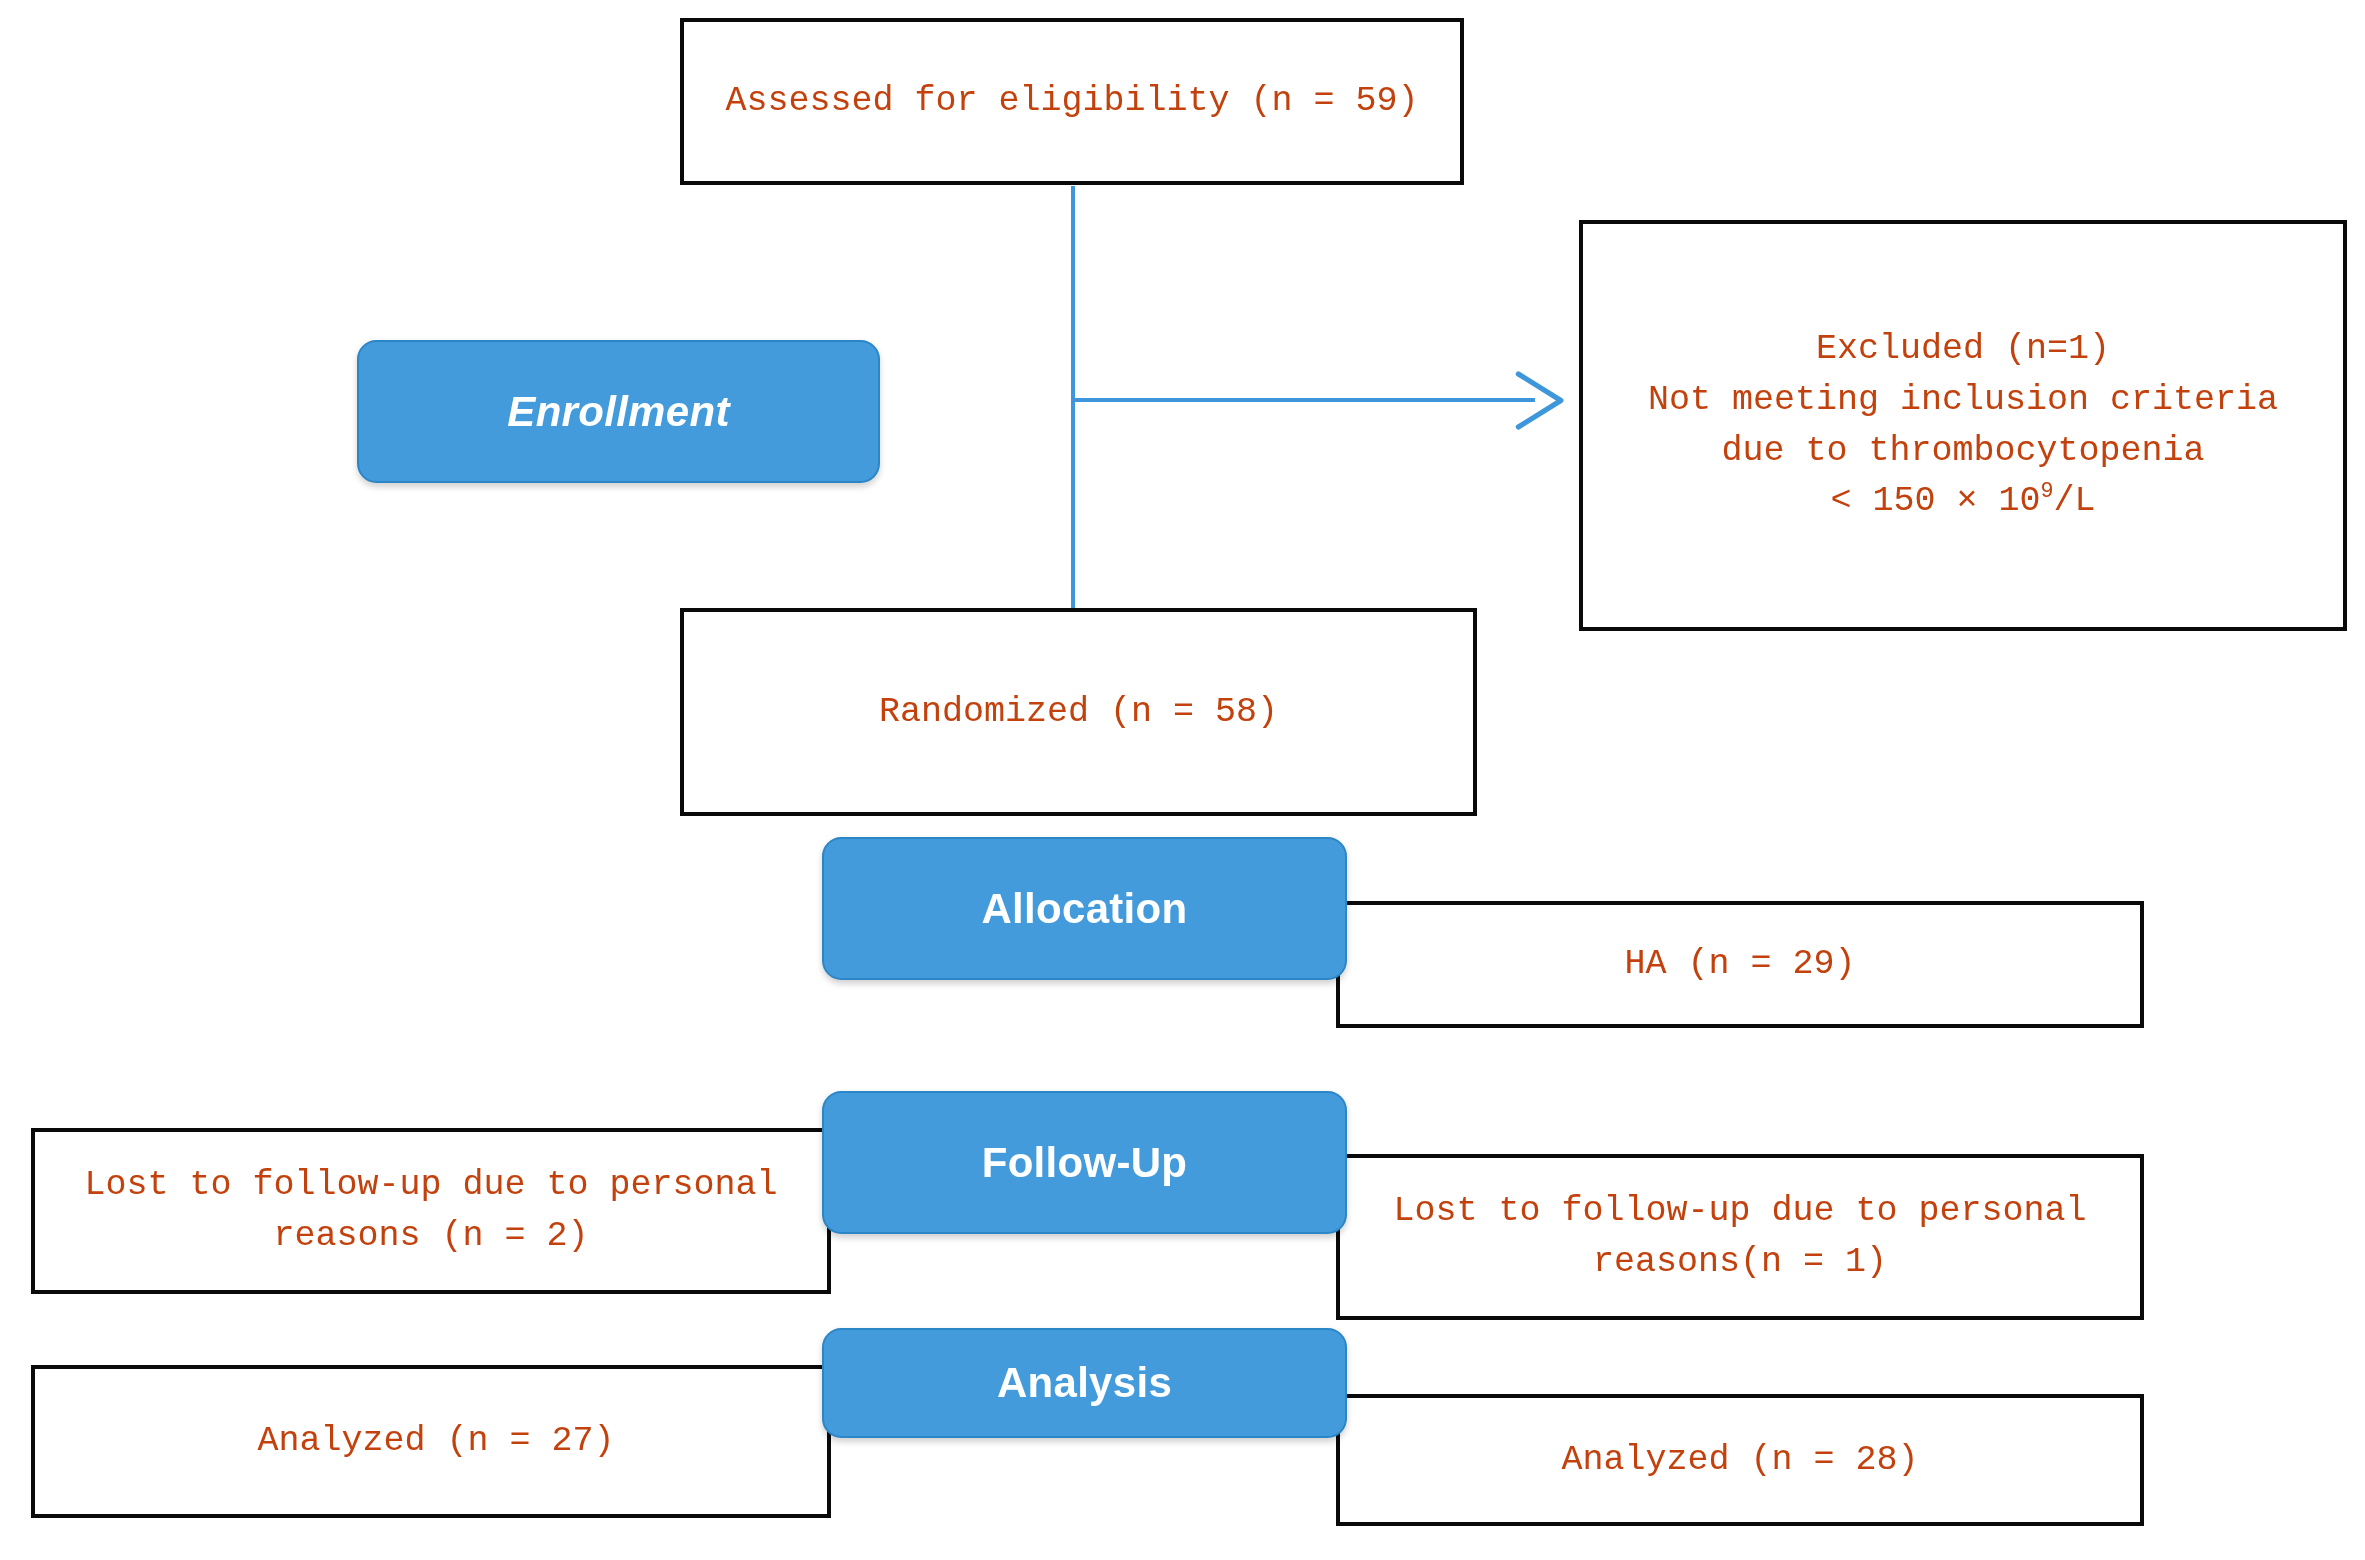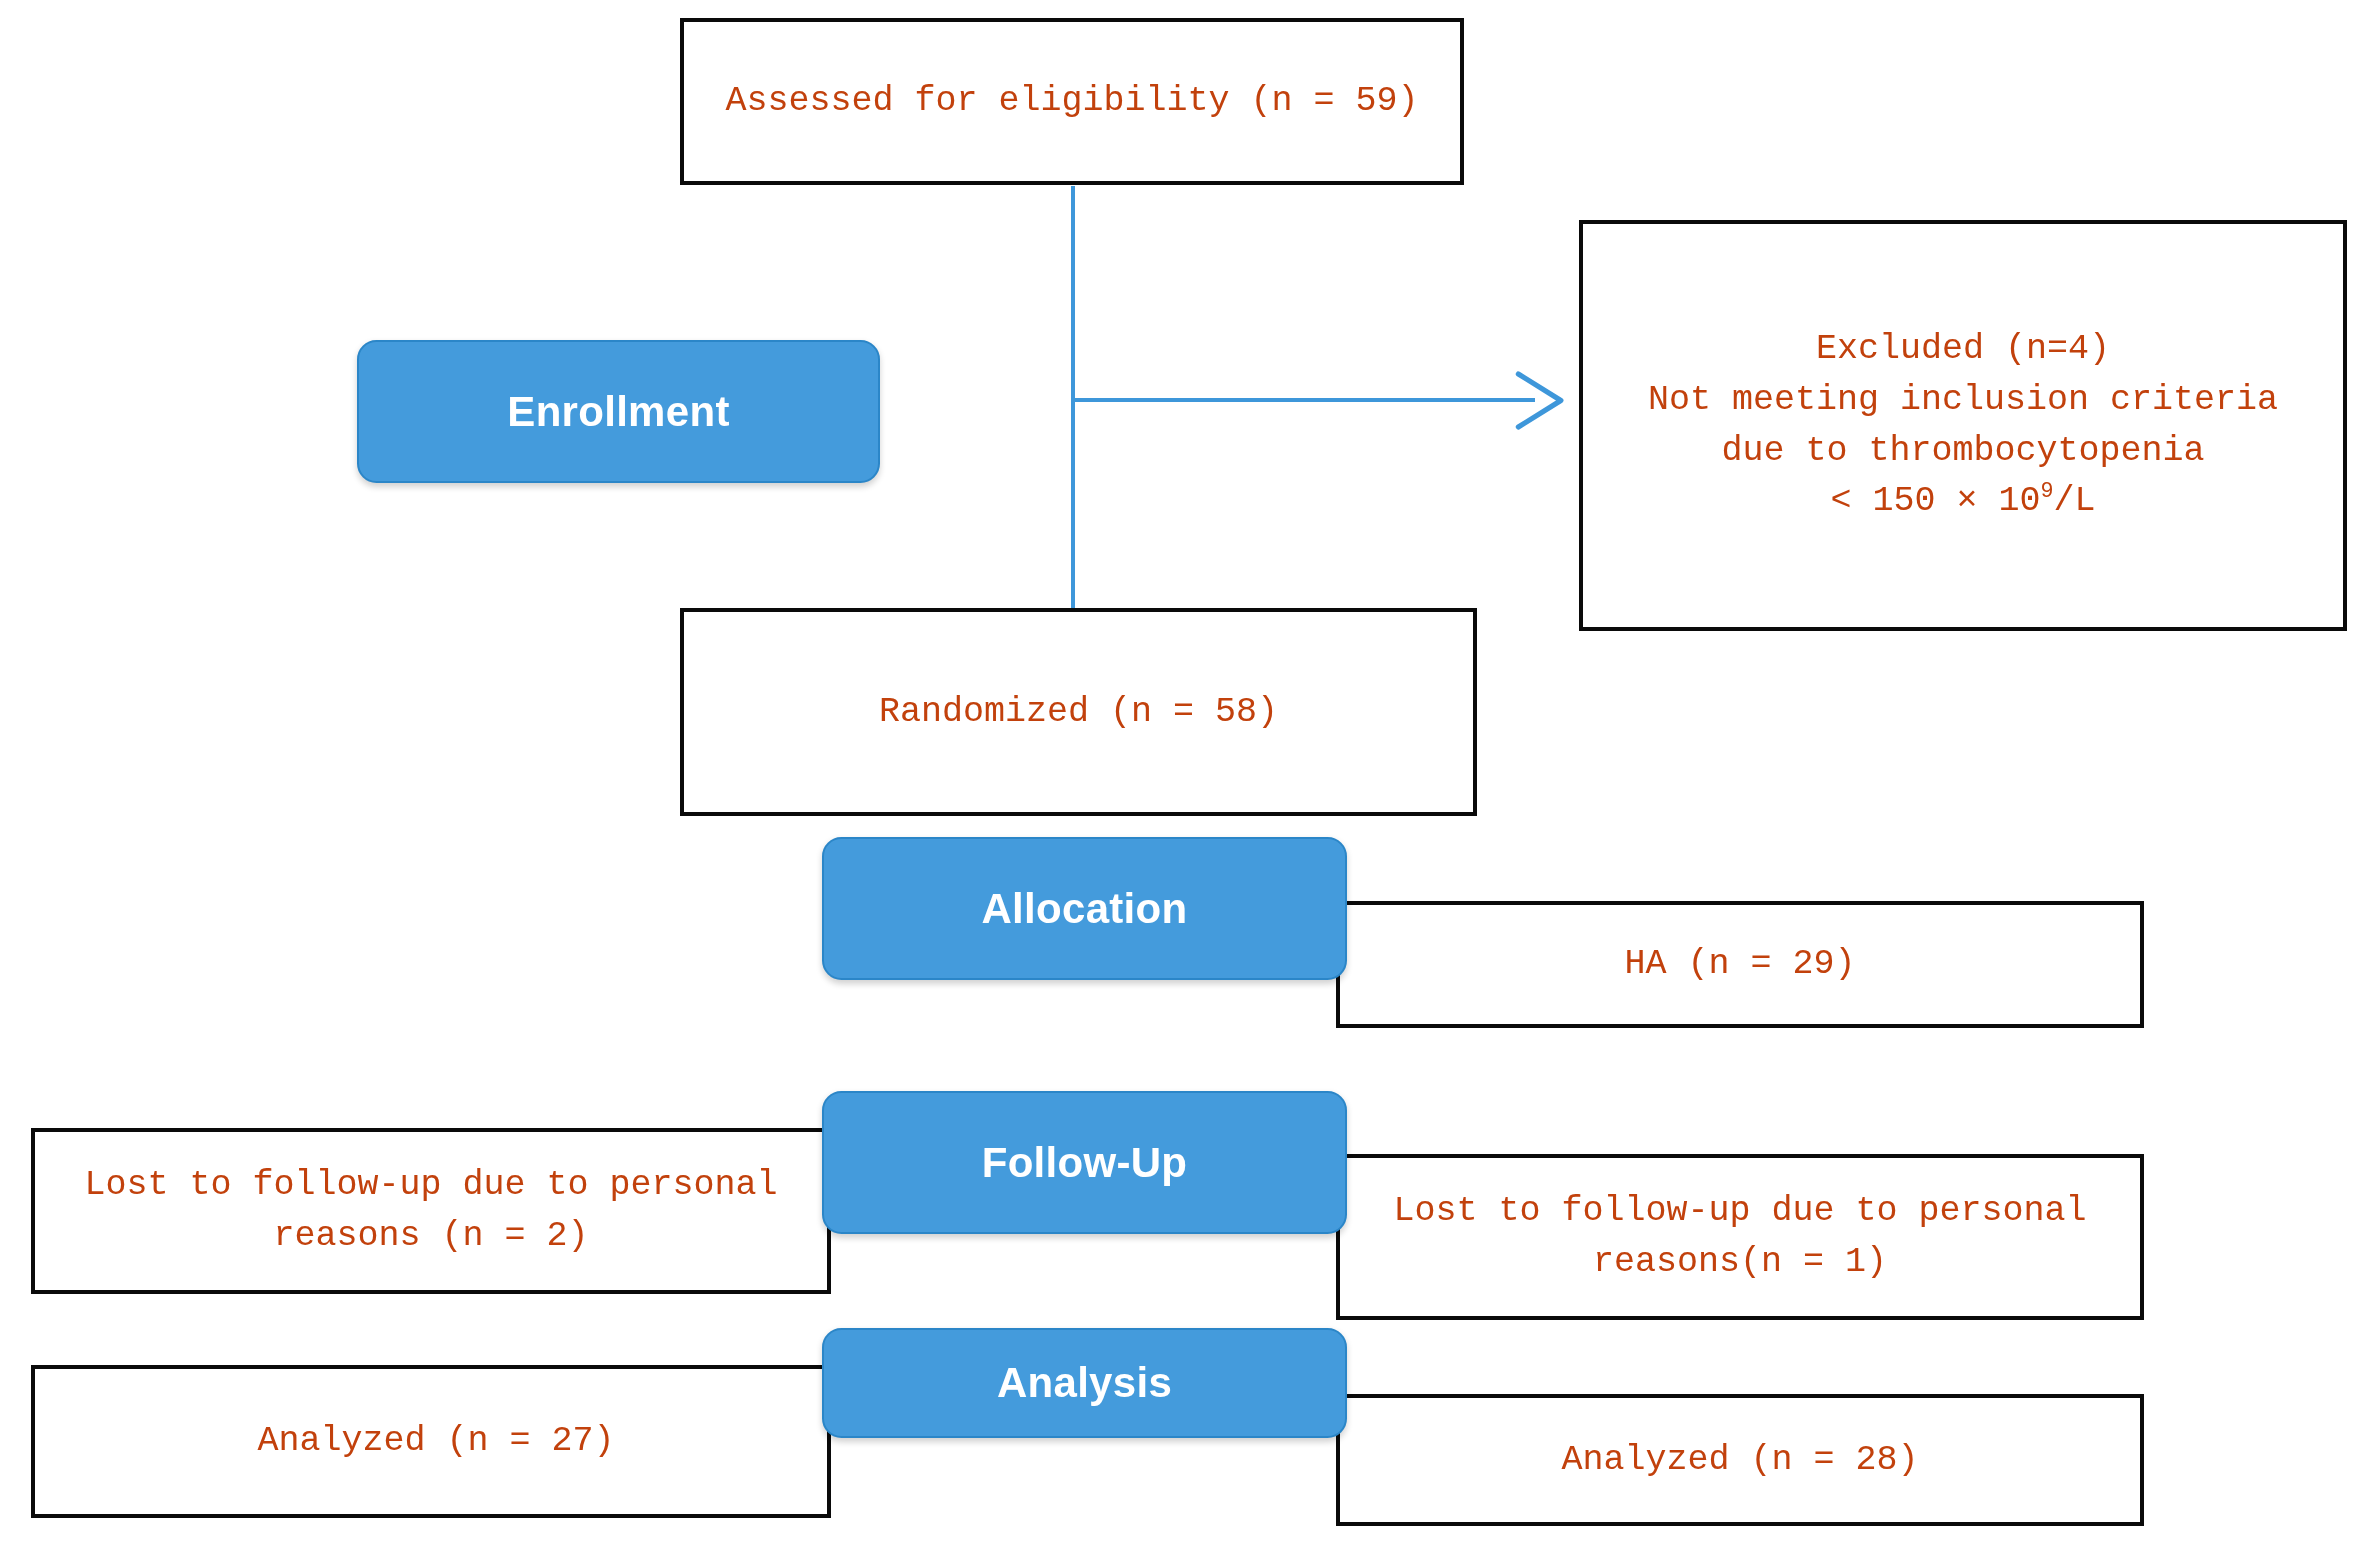--- a/index.html
+++ b/index.html
@@ -30,26 +30,26 @@
     <span class="t">Assessed for eligibility (n = 59)</span>
   </div>
 
   <div class="vline" style="left:1071px;top:186px;height:424px;"></div>
 
   <div class="hline" style="left:1071px;top:398px;width:464px;"></div>
   <svg class="arrowhead" style="left:1508px;top:366px;width:69px;height:69px;" viewBox="0 0 120 120">
     <polyline points="18,14 92,60 18,106" fill="none" stroke="#3e97da" stroke-width="9" stroke-linecap="round" stroke-linejoin="round"></polyline>
   </svg>
 
-  <div class="badge" style="left:357px;top:340px;width:523px;height:143px;">
+  <div class="badge" style="left:357px;top:340px;width:523px;height:143px;font-style:italic;">
     <span>Enrollment</span>
   </div>
 
   <div class="box" style="left:1579px;top:220px;width:768px;height:411px;flex-direction:column;">
-    <span class="t">Excluded (n=4)</span>
+    <span class="t">Excluded (n=1)</span>
     <span class="t">Not meeting inclusion criteria</span>
     <span class="t">due to thrombocytopenia</span>
     <span class="t">
       <span>&lt; 150 × 10</span><sup>9</sup><span>/L</span>
     </span>
   </div>
 
   <div class="box" style="left:680px;top:608px;width:797px;height:208px;">
     <span class="t">Randomized (n = 58)</span>
   </div>

